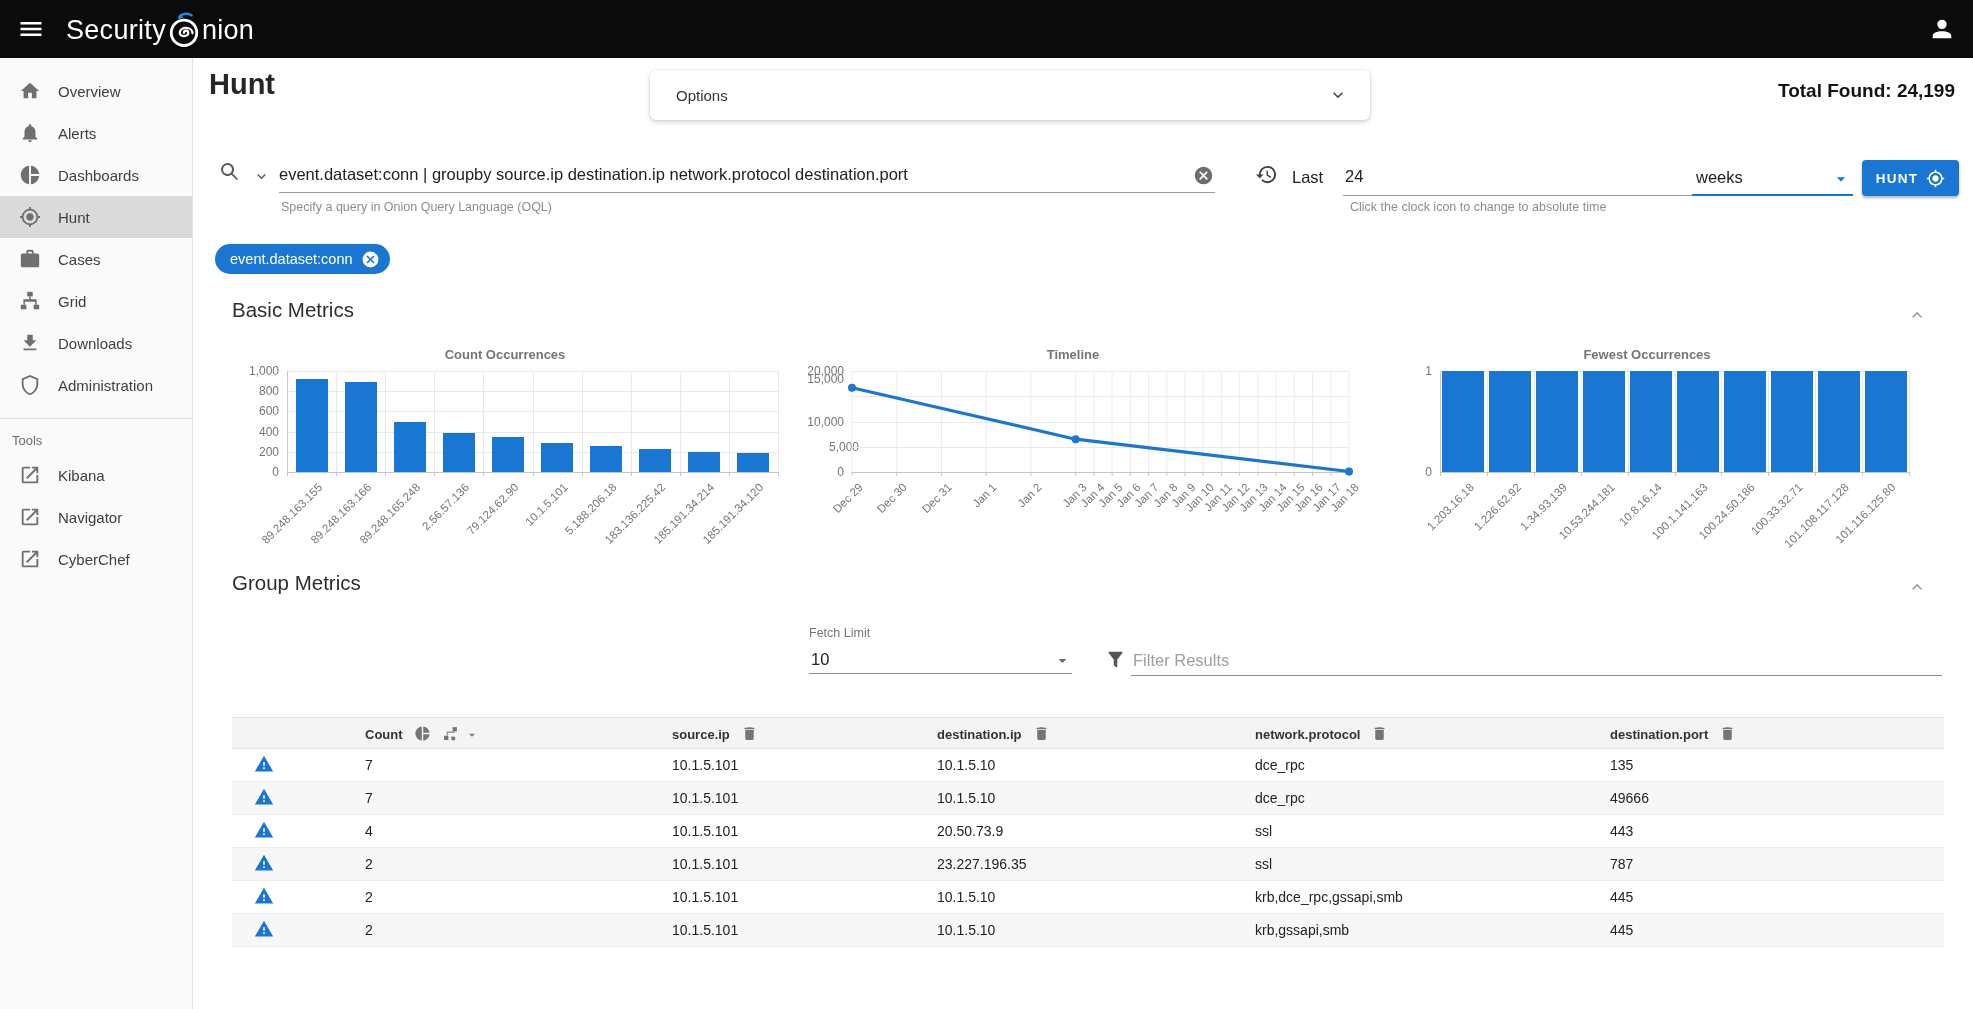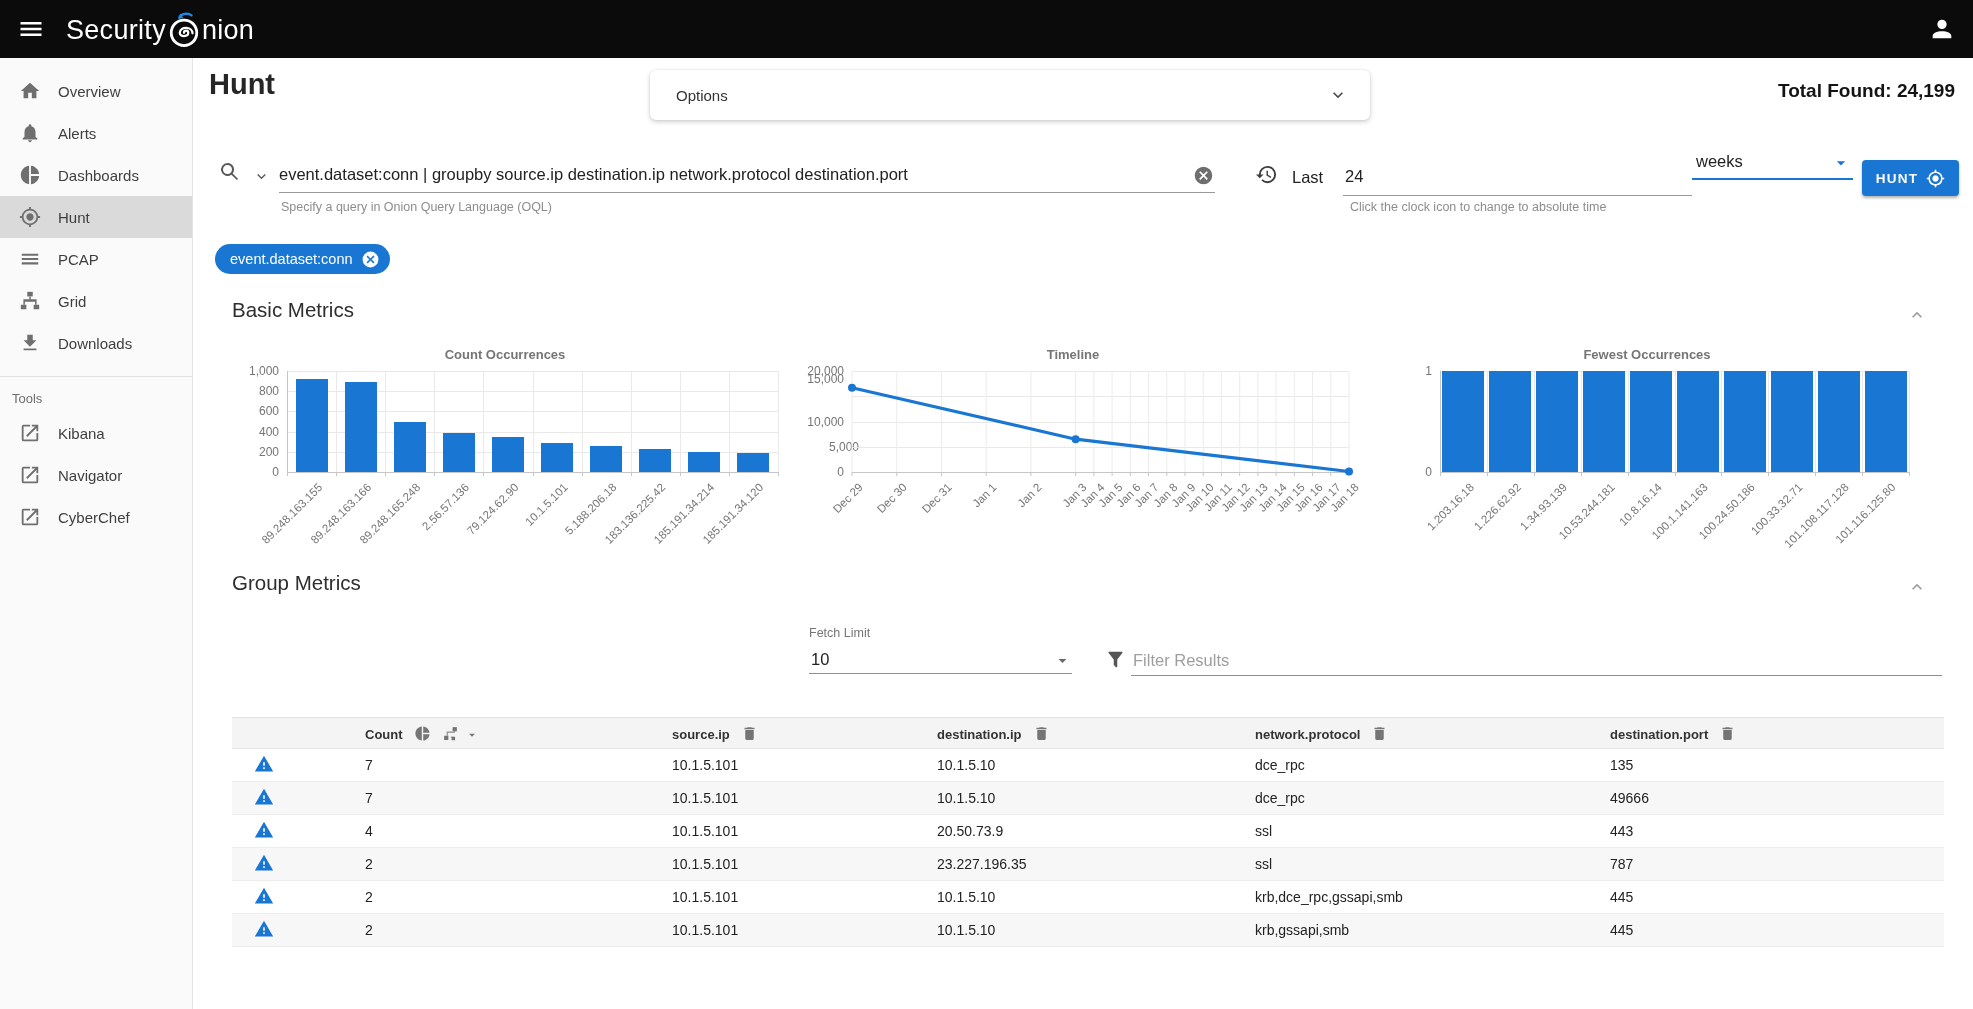--- a/index.html
+++ b/index.html
@@ -37,21 +37,21 @@
   .query-caret{position:absolute;left:60px;top:110px;width:17px;height:17px;color:#5a5a5a;cursor:pointer;}
   .query-input{position:absolute;left:86px;top:99px;width:936px;height:36px;border:none;border-bottom:1px solid #9a9a9a;
     font-size:16.5px;color:#222;background:transparent;outline:none;padding:0 44px 0 0;box-sizing:border-box;font-family:inherit;}
   .query-helper{position:absolute;left:88px;top:142px;font-size:12.5px;color:#8d8d8d;}
   .clear-icon{position:absolute;left:1000px;top:107px;width:21px;height:21px;color:#6e6e6e;cursor:pointer;}
   .history-icon{position:absolute;left:1062px;top:105px;width:23px;height:23px;color:#3f3f3f;cursor:pointer;}
   .last-label{position:absolute;left:1099px;top:110px;font-size:16.5px;color:#222;}
   .duration-input{position:absolute;left:1150px;top:99px;width:345px;height:36px;border:none;border-bottom:1px solid #9a9a9a;
     font-size:16.5px;color:#222;outline:none;background:transparent;font-family:inherit;}
   .time-helper{position:absolute;left:1157px;top:142px;font-size:12.5px;color:#8d8d8d;}
-  .unit-select{position:absolute;left:1499px;top:84px;width:161px;height:36px;border-bottom:2px solid #1976d2;cursor:pointer;}
+  .unit-select{position:absolute;left:1499px;top:100px;width:161px;height:36px;border-bottom:2px solid #1976d2;cursor:pointer;}
   .unit-value{position:absolute;left:4px;bottom:7px;font-size:16.5px;color:#222;}
   .unit-caret{position:absolute;right:2px;bottom:5px;width:20px;height:20px;color:#1976d2;}
   .hunt-button{position:absolute;left:1669px;top:102px;width:97px;height:36px;background:#1976d2;border:none;border-radius:4px;
     color:#fff;font-weight:bold;font-size:13.5px;letter-spacing:1.2px;display:flex;align-items:center;justify-content:center;gap:8px;
     cursor:pointer;box-shadow:0 2px 3px rgba(0,0,0,.3);font-family:inherit;}
   .hunt-button .icon{width:19px;height:19px;color:#fff;}
 
   
   .chips{position:absolute;left:22px;top:186px;display:flex;gap:8px;}
   .chip{height:30px;background:#1976d2;color:#fff;border-radius:16px;display:flex;align-items:center;
@@ -149,37 +149,43 @@
         <span>Dashboards</span>
       </div>
       <div class="side-item active">
         <span class="icon "><svg viewBox="0 0 24 24" fill="currentColor">
             <path d="M12 8c-2.21 0-4 1.79-4 4s1.79 4 4 4 4-1.79 4-4-1.79-4-4-4zm8.94 3A8.994 8.994 0 0 0 13 3.06V1h-2v2.06A8.994 8.994 0 0 0 3.06 11H1v2h2.06A8.994 8.994 0 0 0 11 20.94V23h2v-2.06A8.994 8.994 0 0 0 20.94 13H23v-2h-2.06zM12 19c-3.87 0-7-3.13-7-7s3.13-7 7-7 7 3.13 7 7-3.13 7-7 7z"></path>
           </svg></span>
         <span>Hunt</span>
       </div>
       <div class="side-item">
         <span class="icon "><svg viewBox="0 0 24 24" fill="currentColor">
-            <path d="M3 6.2h18v2.3H3zm0 4.7h18v2.3H3zm0 4.7h18v2.3H3z"></path>
-          </svg></span>
-        <span>PCAP</span>
+            <path d="M10 2h4a2 2 0 0 1 2 2v2h4a2 2 0 0 1 2 2v11a2 2 0 0 1-2 2H4a2 2 0 0 1-2-2V8a2 2 0 0 1 2-2h4V4a2 2 0 0 1 2-2zm4 4V4h-4v2h4z"></path>
+          </svg></span>
+        <span>Cases</span>
       </div>
       <div class="side-item">
         <span class="icon "><svg viewBox="0 0 24 24" fill="currentColor">
             <path d="M9 2h6v5h-6z"></path>
             <path d="M2 16h6v5H2zm14 0h6v5h-6z"></path>
             <path d="M11.2 7h1.6v3.2h6.4V16h-1.6v-3.2H6.4V16H4.8v-5.8h6.4z"></path>
           </svg></span>
         <span>Grid</span>
       </div>
       <div class="side-item">
         <span class="icon "><svg viewBox="0 0 24 24" fill="currentColor">
             <path d="M5 20h14v-2H5v2zM19 9h-4V3H9v6H5l7 7 7-7z"></path>
           </svg></span>
         <span>Downloads</span>
+      </div>
+      <div class="side-item">
+        <span class="icon "><svg viewBox="0 0 24 24" fill="currentColor">
+            <path d="M12 1 3 5v6c0 5.55 3.84 10.74 9 12 5.16-1.26 9-6.45 9-12V5l-9-4zm0 2.18 7 3.12V11c0 4.52-3.05 8.9-7 10.02-3.95-1.12-7-5.5-7-10.02V6.3l7-3.12z"></path>
+          </svg></span>
+        <span>Administration</span>
       </div>
       <div class="side-divider"></div>
       <div class="tools-label">Tools</div>
       <div class="side-item">
         <span class="icon "><svg viewBox="0 0 24 24" fill="currentColor">
             <path d="M14 3v2h3.59l-9.83 9.83 1.41 1.41L19 6.41V10h2V3h-7zM19 19H5V5h7V3H5a2 2 0 0 0-2 2v14a2 2 0 0 0 2 2h14a2 2 0 0 0 2-2v-7h-2v7z"></path>
           </svg></span>
         <span>Kibana</span>
       </div>
       <div class="side-item">

